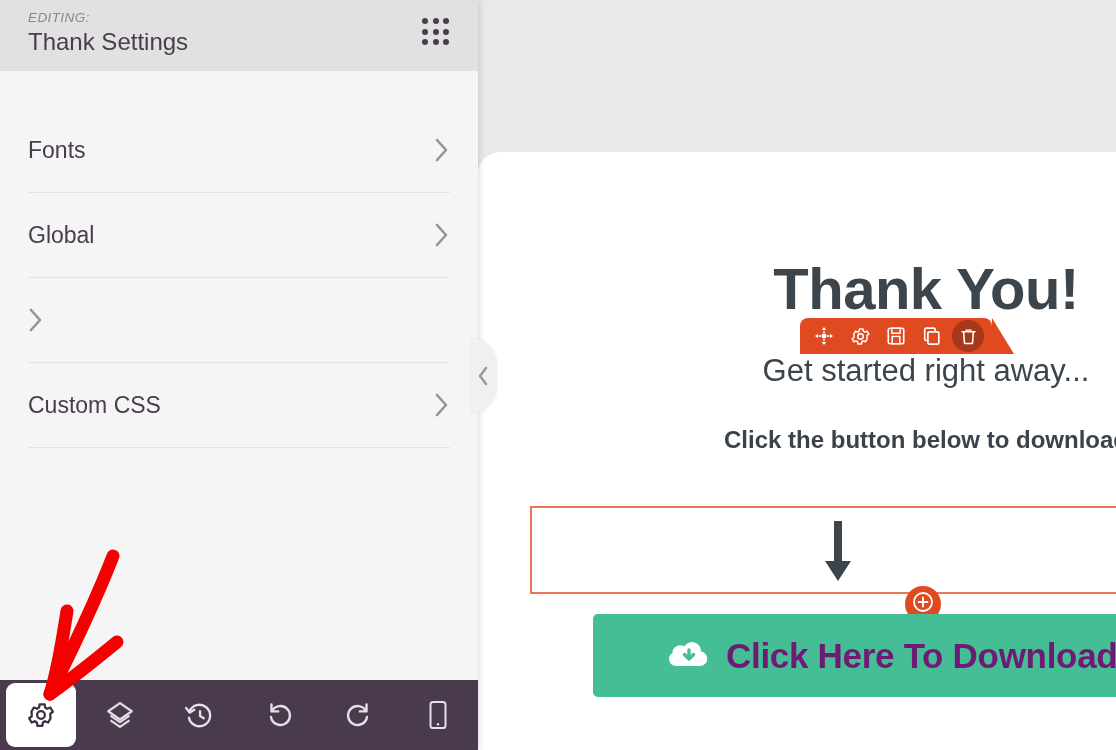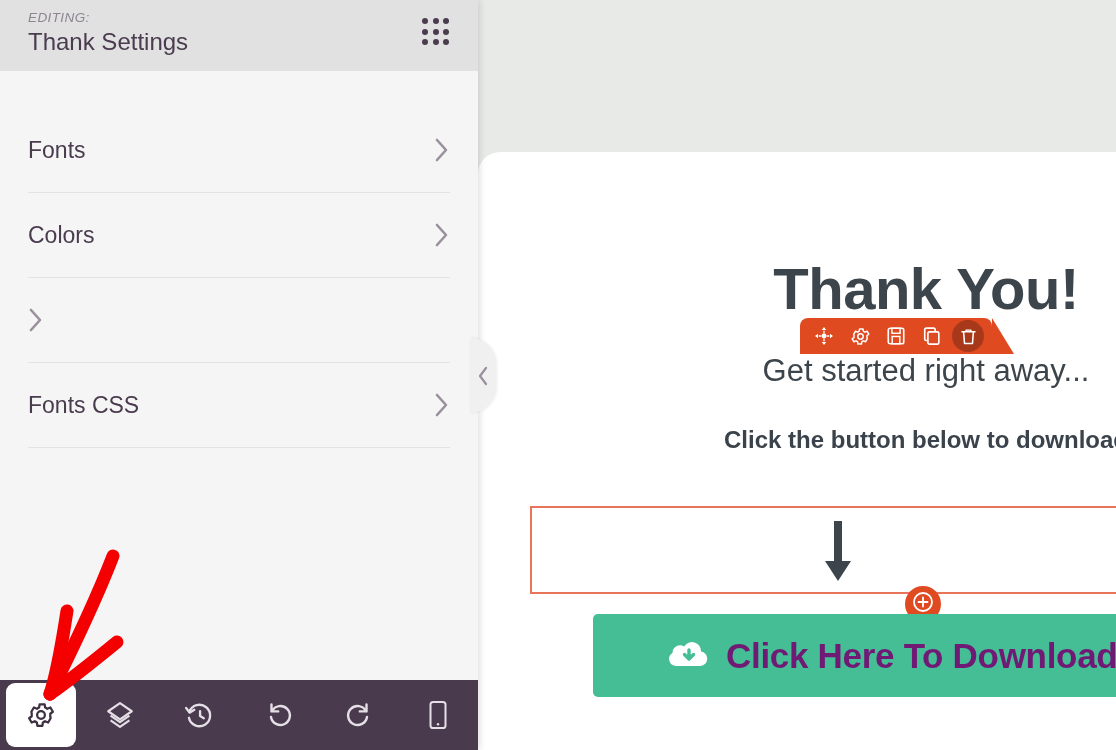--- a/index.html
+++ b/index.html
@@ -465,40 +465,40 @@
         <span class="menu-label">Fonts</span>
         <span class="chevron">
           <svg width="16" height="26" viewBox="0 0 16 26">
             <path d="M3 3 L12 13 L3 23" fill="none" stroke="#9a909d" stroke-width="2.6" stroke-linecap="round" stroke-linejoin="round"></path>
           </svg>
         </span>
       </div>
       <div class="menu-divider"></div>
 
       <div class="menu-item">
-        <span class="menu-label">Colors</span>
+        <span class="menu-label">Global</span>
         <span class="chevron">
           <svg width="16" height="26" viewBox="0 0 16 26">
             <path d="M3 3 L12 13 L3 23" fill="none" stroke="#9a909d" stroke-width="2.6" stroke-linecap="round" stroke-linejoin="round"></path>
           </svg>
         </span>
       </div>
       <div class="menu-divider"></div>
 
       <div class="menu-item">
         <span class="chevron">
           <svg width="16" height="26" viewBox="0 0 16 26">
             <path d="M3 3 L12 13 L3 23" fill="none" stroke="#9a909d" stroke-width="2.6" stroke-linecap="round" stroke-linejoin="round"></path>
           </svg>
         </span>
       </div>
       <div class="menu-divider"></div>
 
       <div class="menu-item">
-        <span class="menu-label">Fonts CSS</span>
+        <span class="menu-label">Custom CSS</span>
         <span class="chevron">
           <svg width="16" height="26" viewBox="0 0 16 26">
             <path d="M3 3 L12 13 L3 23" fill="none" stroke="#9a909d" stroke-width="2.6" stroke-linecap="round" stroke-linejoin="round"></path>
           </svg>
         </span>
       </div>
       <div class="menu-divider"></div>
 
     </div>
 

